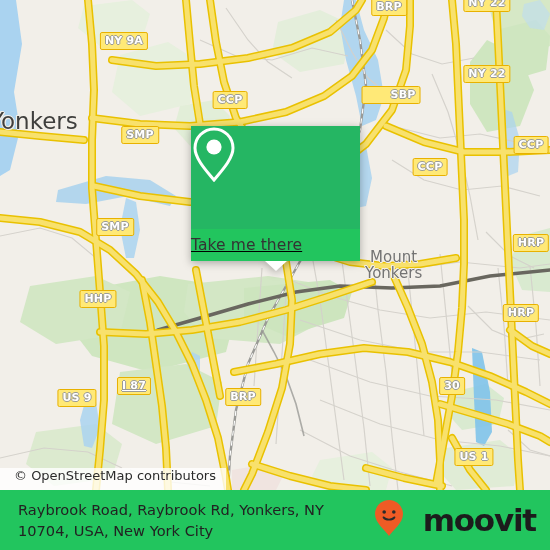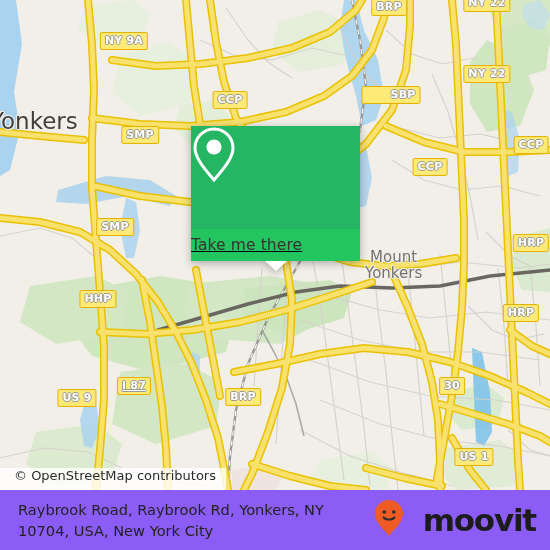--- a/index.html
+++ b/index.html
@@ -145,21 +145,21 @@
     border-top: 10px solid #ffffff;
   }
 
   
   .footer {
     position: absolute;
     left: 0;
     top: 490px;
     width: 550px;
     height: 60px;
-    background: #8b5cf6;
+    background: #22c55e;
     display: flex;
     align-items: center;
     justify-content: space-between;
     padding: 0 14px 0 18px;
     box-sizing: border-box;
   }
   .footer-address {
     color: #222222;
     font-family: "DejaVu Sans", sans-serif;
     font-size: 14.6px;

